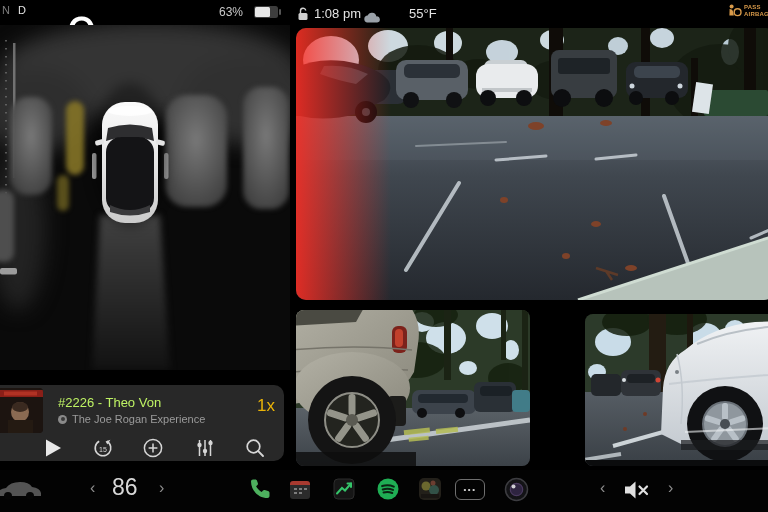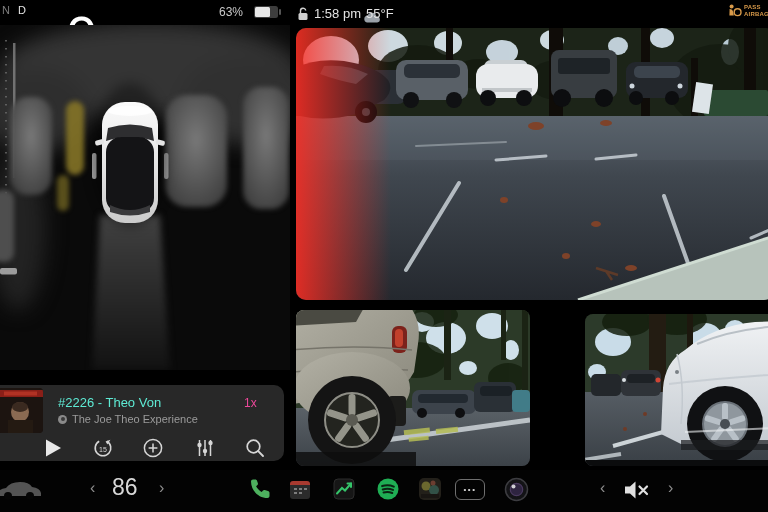--- a/index.html
+++ b/index.html
@@ -17,37 +17,37 @@
   .speed-unit{left:78px;top:64px;font-size:10px;letter-spacing:2px;color:#b4b4b4;}
   .sls{left:251px;top:26px;width:34px;height:40px;background:#f2f2f2;border:1px solid #8a8a8a;
        border-radius:4px;box-sizing:border-box;color:#1a1a1a;text-align:center;padding-top:4px;}
   .sls .small{font-size:5.5px;font-weight:bold;line-height:1.25;letter-spacing:.2px;}
   .sls .big{font-size:16px;font-weight:bold;line-height:1.15;}
   .headlight{left:22px;top:83px;}
   
   .lock-icon{left:297px;top:7px;}
   .time-text{left:314px;top:6px;font-size:13px;color:#e3e3e3;}
   .cloud-icon{left:363px;top:9px;}
-  .otemp-text{left:366px;top:6px;font-size:13px;color:#e3e3e3;}
+  .otemp-text{left:409px;top:6px;font-size:13px;color:#e3e3e3;}
   .airbag{left:727px;top:3px;display:flex;align-items:center;gap:2px;color:#d89a4a;}
   .airbag .txt{font-size:6px;line-height:1.15;font-weight:bold;letter-spacing:.2px;}
   
   .cam{overflow:hidden;background:#111;}
   .main-cam{left:296px;top:28px;width:478px;height:272px;border-radius:10px;}
   .left-cam{left:296px;top:310px;width:234px;height:156px;border-radius:8px;}
   .right-cam{left:585px;top:314px;width:234px;height:152px;border-radius:8px;}
   .cam svg{display:block;width:100%;height:100%;}
   
   .media-card{left:-16px;top:385px;width:300px;height:76px;background:#282828;border-radius:10px;}
   .album-art{position:absolute;left:14px;top:3px;width:45px;height:45px;border-radius:4px;overflow:hidden;background:#1c1410;}
-  .m-title{position:absolute;left:74px;top:10px;font-size:13px;color:#5eead4;white-space:nowrap;}
+  .m-title{position:absolute;left:74px;top:10px;font-size:13px;color:#bef264;white-space:nowrap;}
   .m-sub{position:absolute;left:74px;top:28px;font-size:11px;color:#9b9b9b;display:flex;align-items:center;gap:5px;white-space:nowrap;}
   .show-dot{width:9px;height:9px;border-radius:50%;background:#8a8a8a;display:inline-block;position:relative;}
   .show-dot:after{content:'';position:absolute;left:2.5px;top:2.5px;width:4px;height:4px;border-radius:50%;background:#3a3a3a;}
-  .m-rate{position:absolute;left:260px;top:11px;font-size:12px;color:#ec4899;}
+  .m-rate{position:absolute;left:273px;top:11px;font-size:17px;color:#eab308;}
   .mc{position:absolute;top:52px;width:22px;height:22px;}
   .mc svg{display:block;}
   
   .taskbar{left:0;top:470px;width:768px;height:42px;background:#030303;}
   .tb{position:absolute;top:7px;}
   .chev{font-size:16px;color:#8d8d8d;top:10px;line-height:1;}
   .cabin-temp{left:112px;top:4px;font-size:23px;color:#d8d8d8;}
   .more-btn{left:455px;top:9px;width:30px;height:21px;border:1px solid #6f6f6f;border-radius:6px;
             box-sizing:border-box;color:#d8d8d8;font-size:8px;letter-spacing:1.5px;text-align:center;line-height:19px;}
 </style>
@@ -131,21 +131,21 @@
       </g>
     </svg>
   </div>
 
   <div class="abs lock-icon">
     <svg width="12" height="14" viewBox="0 0 12 14">
       <path d="M3.5,6 V4.1 A2.6,2.6 0 0 1 8.7,3.5" fill="none" stroke="#cfcfcf" stroke-width="1.4"></path>
       <rect x="1.5" y="6" width="9" height="7" rx="1.5" fill="#cfcfcf"></rect>
     </svg>
   </div>
-  <div class="abs time-text">1:58 pm</div>
+  <div class="abs time-text">1:08 pm</div>
   <div class="abs cloud-icon">
     <svg width="18" height="11" viewBox="0 0 18 11">
       <path d="M4,10.5 a3.5,3.5 0 0 1 .6,-6.9 A4.6,4.6 0 0 1 13.4,4.4 a3,3 0 0 1 .8,6.1 Z" fill="#9aa1a8"></path>
     </svg>
   </div>
   <div class="abs otemp-text">55°F</div>
   <div class="abs airbag">
     <svg width="15" height="15" viewBox="0 0 15 15">
       <circle cx="4.6" cy="3.4" r="2" fill="#d89a4a"></circle>
       <path d="M2.6,6 Q5.6,6 6.2,9 L6.8,12.4 H2.4 Z" fill="#d89a4a"></path>
@@ -397,21 +397,21 @@
         <rect x="0" y="2" width="45" height="7" fill="#8a1f18"></rect>
         <rect x="6" y="3.5" width="33" height="4" fill="#c23a2a" opacity=".7"></rect>
         <ellipse cx="22" cy="24" rx="9" ry="10" fill="#8a6a52"></ellipse>
         <ellipse cx="22" cy="19" rx="8" ry="5" fill="#3a2a20"></ellipse>
         <rect x="10" y="32" width="25" height="13" fill="#241a12"></rect>
       </svg>
     </div>
     <div class="m-title">#2226 - Theo Von</div>
     <div class="m-sub">
       <span class="show-dot"></span>
-      <span>The Joe Theo Experience</span>
+      <span>The Joe Rogan Experience</span>
     </div>
     <div class="m-rate">1x</div>
 
     <div class="mc" style="left:58px;">
       <svg width="22" height="22" viewBox="0 0 22 22">
           <polygon points="4,2.5 19,11 4,19.5" fill="#e8e8e8"></polygon>
         </svg>
     </div>
     <div class="mc" style="left:108px;">
       <svg width="22" height="22" viewBox="0 0 22 22">

